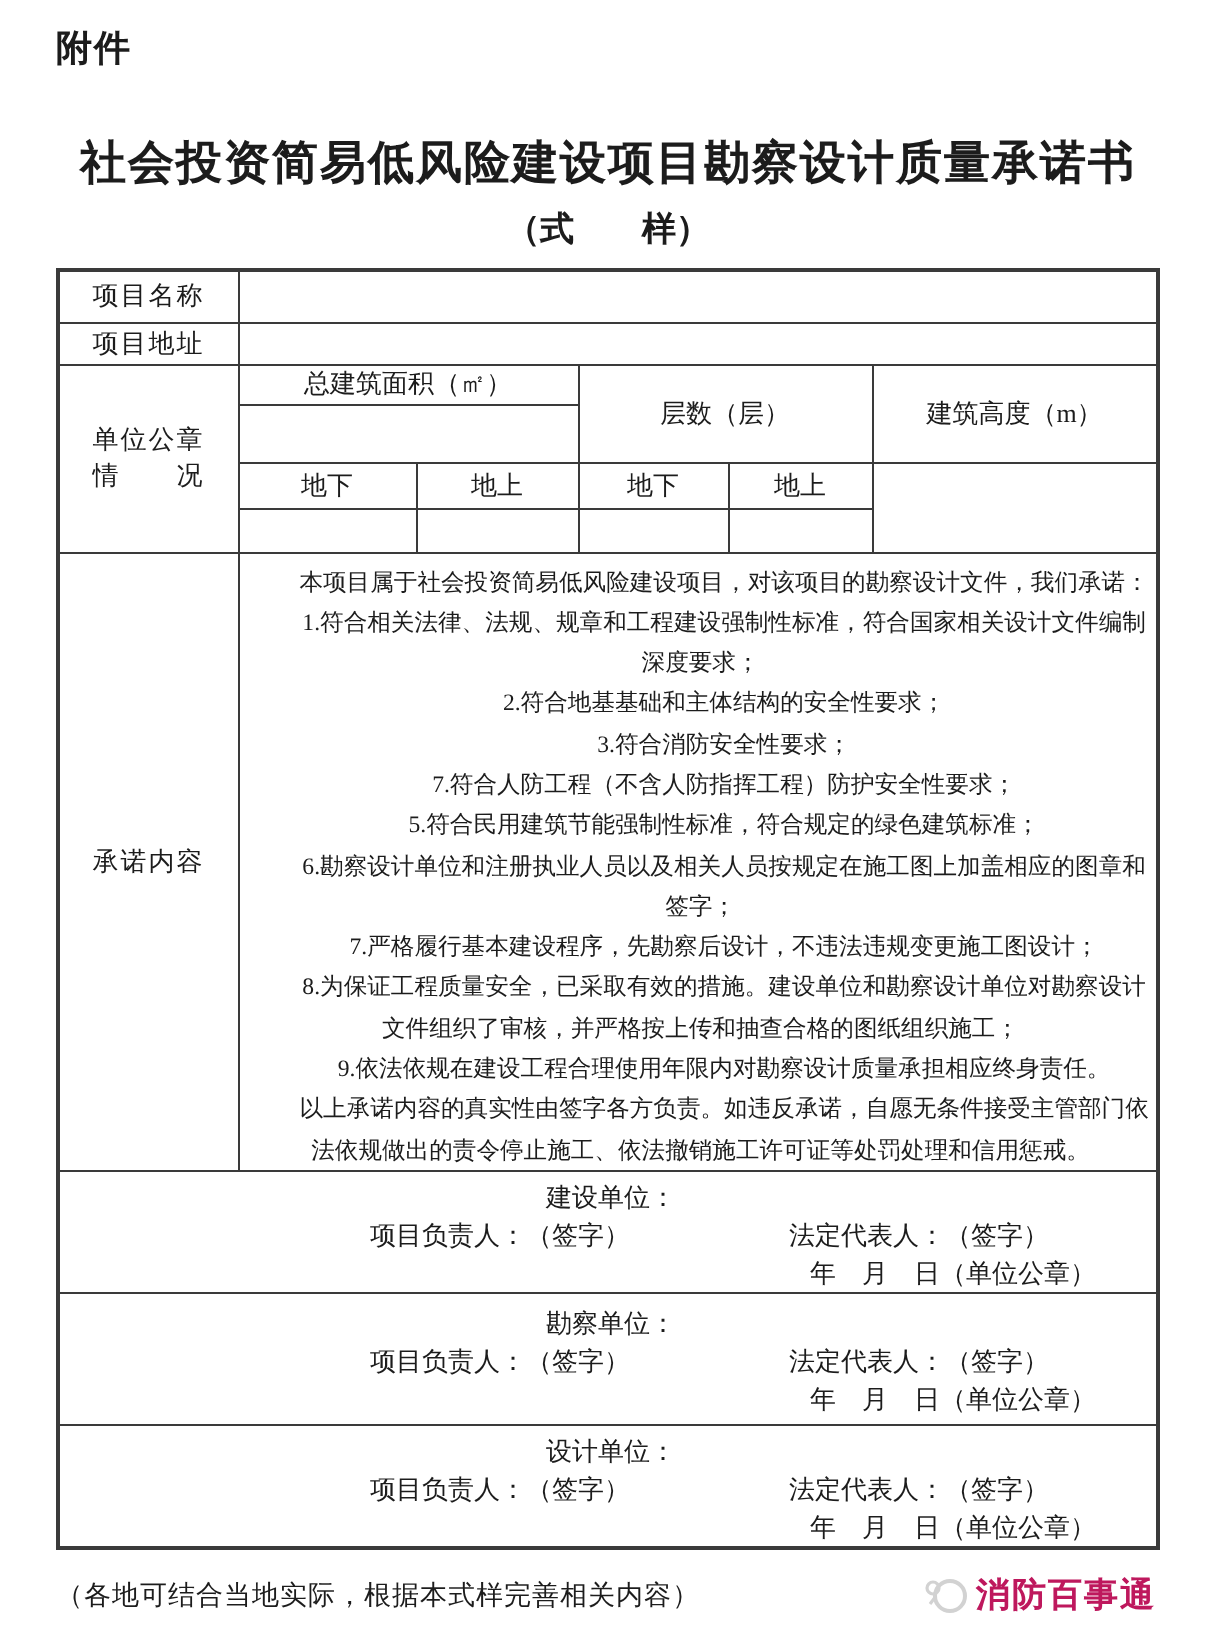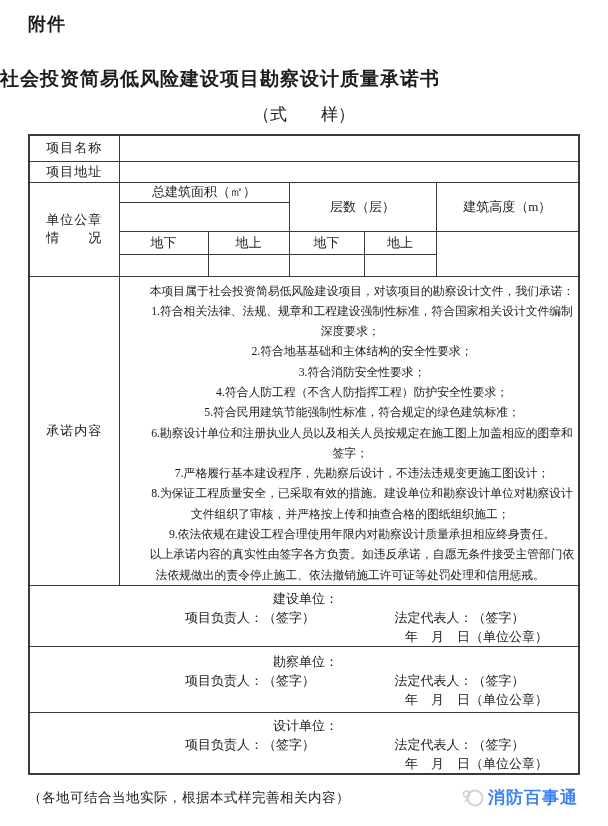--- a/index.html
+++ b/index.html
@@ -9,24 +9,24 @@
     font-family: "Liberation Serif", "DejaVu Serif", serif;
     color: #1c1c1c;
     position: relative;
   }
   .page { width: 504px; height: 826px; position: relative; }
 
   .attachment { position:absolute; left:28px; top:12px;
     font-size:18px; font-weight:bold; letter-spacing:1px; }
 
   .title { position:absolute; left:0; top:66px; width:608px;
-    text-align:left; font-size:19px; font-weight:bold; letter-spacing:1px; }
+    text-align:center; font-size:23px; font-weight:bold; letter-spacing:1px; }
 
   .subtitle { position:absolute; left:0; top:103px; width:608px;
-    text-align:center; font-size:17px; font-weight:normal; }
+    text-align:center; font-size:17px; font-weight:bold; }
 
   table.form { position:absolute; left:28px; top:134px; width:550px;
     border-collapse:collapse; table-layout:fixed;
     border:2px solid #3a3a3a; }
   table.form td { border:1px solid #3a3a3a; font-size:13px;
     text-align:center; vertical-align:middle; overflow:hidden; }
 
   td.lbl { letter-spacing:1px; }
   tr.r1 { height:26px; } tr.r2 { height:21px; }
   tr.r3 { height:20px; } tr.r4 { height:29px; }
@@ -43,21 +43,21 @@
     padding:3px 0 0 3px; position:relative; font-size:13.5px; }
   .sig-l1 { line-height:19px; }
   .sig-l2 { line-height:19px; }
   .sig-pm { display:inline-block; margin-left:19px; width:289px; }
   .sig-legal { display:inline-block; }
   .sig-l3 { line-height:19px; margin-left:342px; }
 
   .footer-row { position:absolute; left:28px; top:786px; width:550px;
     display:flex; justify-content:space-between; align-items:center; }
   .footer-note { font-size:13.5px; letter-spacing:0.5px; }
-  .watermark { display:flex; align-items:center; gap:4px; color:#3b82f6; }
+  .watermark { display:flex; align-items:center; gap:4px; color:#be185d; }
   .watermark-text { font-size:17px; font-weight:bold; letter-spacing:1px; }
   .wm-icon { display:inline-block; width:22px; height:20px; }
 </style>
 </head>
 <body>
 
 <div class="page">
 
   <div class="attachment">附件</div>
   <div class="title">社会投资简易低风险建设项目勘察设计质量承诺书</div>
@@ -106,21 +106,21 @@
         <td></td>
         <td></td>
       </tr>
       <tr class="rc">
         <td class="lbl">承诺内容</td>
         <td colspan="5" class="commit-cell">
           <p>本项目属于社会投资简易低风险建设项目，对该项目的勘察设计文件，我们承诺：</p>
           <p>1.符合相关法律、法规、规章和工程建设强制性标准，符合国家相关设计文件编制深度要求；</p>
           <p>2.符合地基基础和主体结构的安全性要求；</p>
           <p>3.符合消防安全性要求；</p>
-          <p>4.符合人防工程（不含人防指挥工程）防护安全性要求；</p>
+          <p>7.符合人防工程（不含人防指挥工程）防护安全性要求；</p>
           <p>5.符合民用建筑节能强制性标准，符合规定的绿色建筑标准；</p>
           <p>6.勘察设计单位和注册执业人员以及相关人员按规定在施工图上加盖相应的图章和签字；</p>
           <p>7.严格履行基本建设程序，先勘察后设计，不违法违规变更施工图设计；</p>
           <p>8.为保证工程质量安全，已采取有效的措施。建设单位和勘察设计单位对勘察设计文件组织了审核，并严格按上传和抽查合格的图纸组织施工；</p>
           <p>9.依法依规在建设工程合理使用年限内对勘察设计质量承担相应终身责任。</p>
           <p>以上承诺内容的真实性由签字各方负责。如违反承诺，自愿无条件接受主管部门依法依规做出的责令停止施工、依法撤销施工许可证等处罚处理和信用惩戒。</p>
         </td>
       </tr>
       <tr class="rs1">
         <td colspan="6" class="sig-cell">

